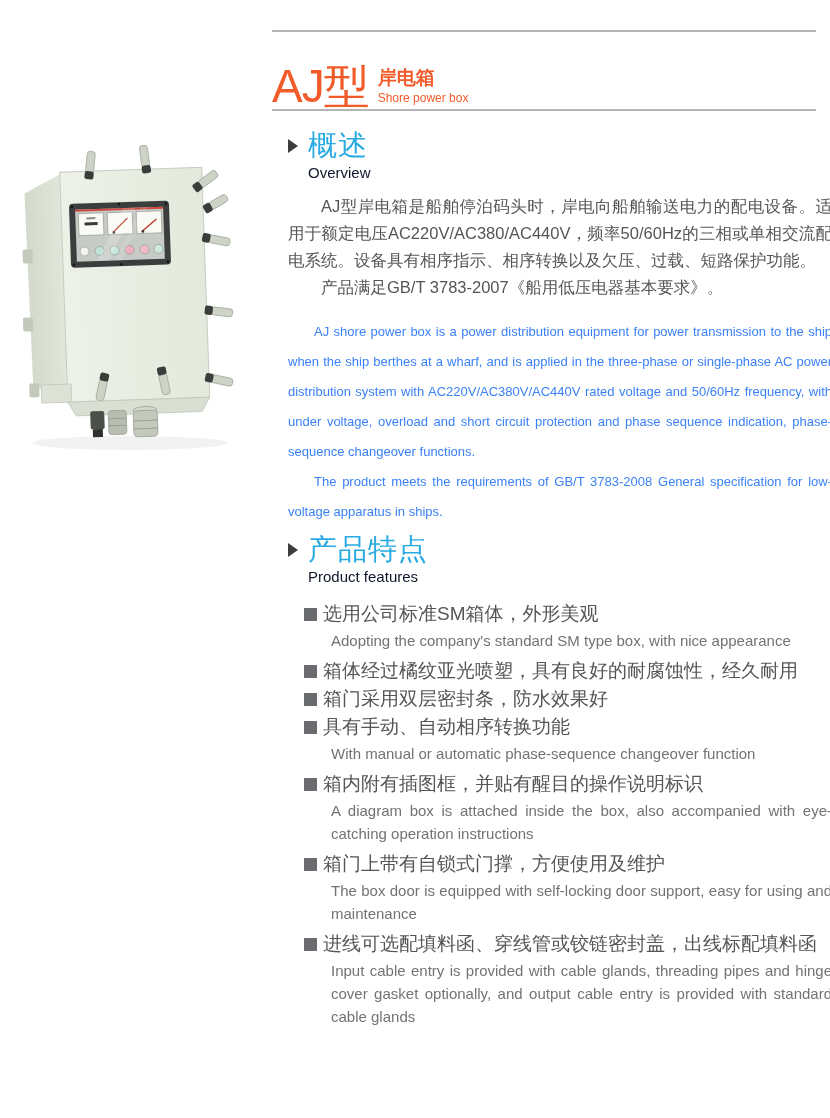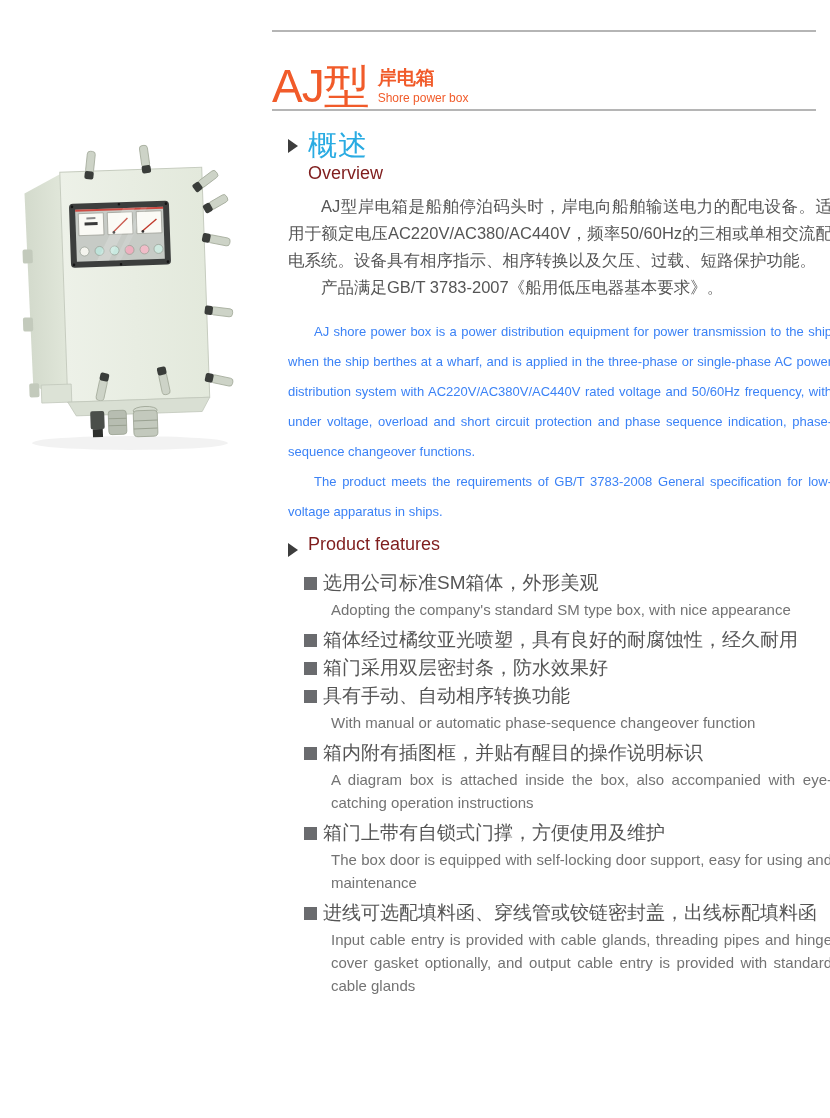--- a/index.html
+++ b/index.html
@@ -29,21 +29,21 @@
   #overview { top: 129px; }
   #features { top: 533px; }
   .sec-head { display: flex; gap: 10px; }
   .marker {
     width: 0; height: 0; margin-top: 10px;
     border-left: 10px solid #3d3d3d;
     border-top: 7px solid transparent;
     border-bottom: 7px solid transparent;
   }
   .sec-zh { font-size: 29px; line-height: 33px; color: #29ABE2; letter-spacing: 1px; }
-  .sec-en { font-size: 18px; line-height: 22px; color: #7f1d1d; }
+  .sec-en { font-size: 15px; line-height: 22px; color: #0f172a; }
 
   
   .zh-para {
     margin: 9px 0 0; font-size: 16.5px; color: #555555;
     line-height: 27px; text-align: justify; text-indent: 2em;
   }
   .zh-para + .zh-para { margin-top: 0; }
   .en-para {
     margin: 16px 0 0; font-size: 13px; color: #3b82f6;
     line-height: 30px; text-align: justify; text-indent: 2em;
@@ -200,20 +200,21 @@
     <p class="zh-para">AJ型岸电箱是船舶停泊码头时，岸电向船舶输送电力的配电设备。适用于额定电压AC220V/AC380/AC440V，频率50/60Hz的三相或单相交流配电系统。设备具有相序指示、相序转换以及欠压、过载、短路保护功能。</p>
     <p class="zh-para">产品满足GB/T 3783-2007《船用低压电器基本要求》。</p>
     <p class="en-para">AJ shore power box is a power distribution equipment for power transmission to the ship when the ship berthes at a wharf, and is applied in the three-phase or single-phase AC power distribution system with AC220V/AC380V/AC440V rated voltage and 50/60Hz frequency, with under voltage, overload and short circuit protection and phase sequence indication, phase-sequence changeover functions.</p>
     <p class="en-para">The product meets the requirements of GB/T 3783-2008 General specification for low-voltage apparatus in ships.</p>
   </section>
 
   <section class="section" id="features">
     <div class="sec-head">
       <span class="marker"></span>
       <span>
+        <div class="sec-zh">产品特点</div>
         <div class="sec-en">Product features</div>
       </span>
     </div>
     <ul class="feature-list">
       <li>
         <div class="feat-zh"><span class="bullet"></span><span>选用公司标准SM箱体，外形美观</span></div>
         <p class="feat-en">Adopting the company's standard SM type box, with nice appearance</p>
       </li>
       <li>
         <div class="feat-zh"><span class="bullet"></span><span>箱体经过橘纹亚光喷塑，具有良好的耐腐蚀性，经久耐用</span></div>

